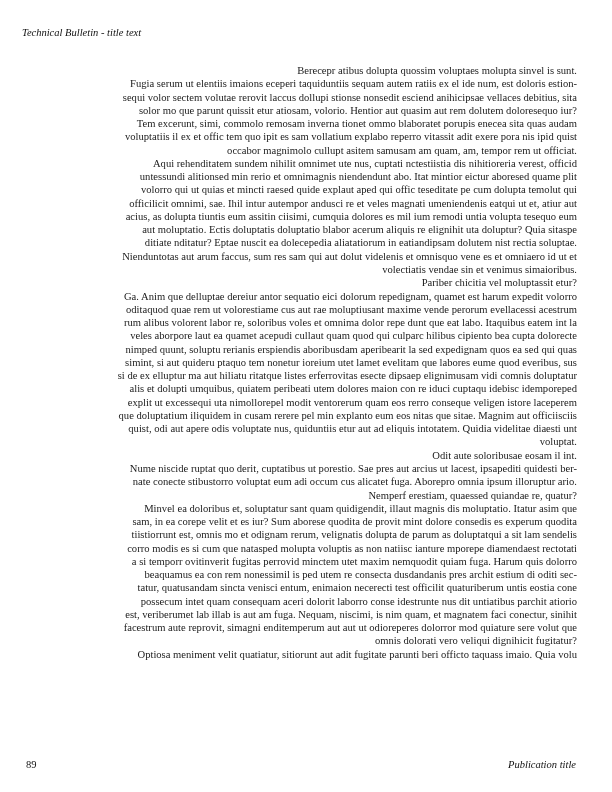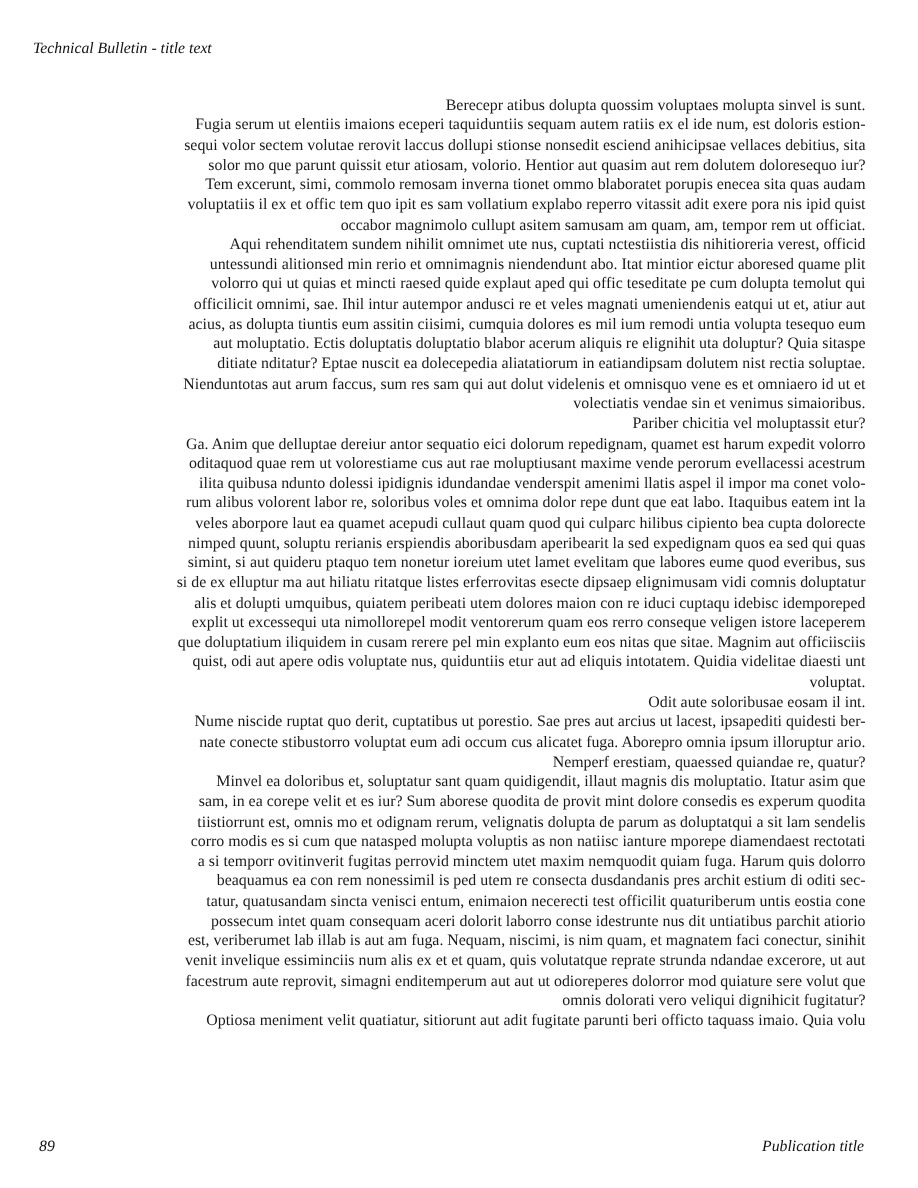--- a/index.html
+++ b/index.html
@@ -8,21 +8,21 @@
       position: absolute; left: 22px; top: 27px;
       font-family: "Liberation Serif", serif; font-style: italic; font-size: 10.5px; color: #111; text-align: right;
     }
     .body-text {
       position: absolute; left: 42px; top: 64px; width: 535px;
       font-family: "Liberation Serif", serif; font-size: 10.6px; line-height: 13.27px; color: #1a1a1a;
     }
     .body-text .line { white-space: nowrap; display: block; height: 13.27px; text-align: right; }
     .footer-page {
       position: absolute; left: 26px; top: 759px;
-      font-family: "Liberation Serif", serif; font-style: italic; font-size: 10.5px; color: #111;
+      font-family: "Liberation Serif", serif; font-size: 10.5px; color: #111;
     }
     .footer-pub {
       position: absolute; right: 36px; top: 759px;
       font-family: "Liberation Serif", serif; font-style: italic; font-size: 10.5px; color: #111;
     }
   </style>
 </head>
 <body>
 
 <div class="header-title">Technical Bulletin - title text</div>
@@ -40,21 +40,20 @@
     <span class="line">volorro qui ut quias et mincti raesed quide explaut aped qui offic teseditate pe cum dolupta temolut qui</span>
     <span class="line">officilicit omnimi, sae. Ihil intur autempor andusci re et veles magnati umeniendenis eatqui ut et, atiur aut</span>
     <span class="line">acius, as dolupta tiuntis eum assitin ciisimi, cumquia dolores es mil ium remodi untia volupta tesequo eum</span>
     <span class="line">aut moluptatio. Ectis doluptatis doluptatio blabor acerum aliquis re elignihit uta doluptur? Quia sitaspe</span>
     <span class="line">ditiate nditatur? Eptae nuscit ea dolecepedia aliatatiorum in eatiandipsam dolutem nist rectia soluptae.</span>
     <span class="line">Nienduntotas aut arum faccus, sum res sam qui aut dolut videlenis et omnisquo vene es et omniaero id ut et</span>
     <span class="line">volectiatis vendae sin et venimus simaioribus.</span>
     <span class="line">Pariber chicitia vel moluptassit etur?</span>
     <span class="line">Ga. Anim que delluptae dereiur antor sequatio eici dolorum repedignam, quamet est harum expedit volorro</span>
     <span class="line">oditaquod quae rem ut volorestiame cus aut rae moluptiusant maxime vende perorum evellacessi acestrum</span>
-    <span class="line">ilita quibusa ndunto dolessi ipidignis idundandae venderspit amenimi llatis aspel il impor ma conet volo-</span>
     <span class="line">rum alibus volorent labor re, soloribus voles et omnima dolor repe dunt que eat labo. Itaquibus eatem int la</span>
     <span class="line">veles aborpore laut ea quamet acepudi cullaut quam quod qui culparc hilibus cipiento bea cupta dolorecte</span>
     <span class="line">nimped quunt, soluptu rerianis erspiendis aboribusdam aperibearit la sed expedignam quos ea sed qui quas</span>
     <span class="line">simint, si aut quideru ptaquo tem nonetur ioreium utet lamet evelitam que labores eume quod everibus, sus</span>
     <span class="line">si de ex elluptur ma aut hiliatu ritatque listes erferrovitas esecte dipsaep elignimusam vidi comnis doluptatur</span>
     <span class="line">alis et dolupti umquibus, quiatem peribeati utem dolores maion con re iduci cuptaqu idebisc idemporeped</span>
     <span class="line">explit ut excessequi uta nimollorepel modit ventorerum quam eos rerro conseque veligen istore laceperem</span>
     <span class="line">que doluptatium iliquidem in cusam rerere pel min explanto eum eos nitas que sitae. Magnim aut officiisciis</span>
     <span class="line">quist, odi aut apere odis voluptate nus, quiduntiis etur aut ad eliquis intotatem. Quidia videlitae diaesti unt</span>
     <span class="line">voluptat.</span>
@@ -64,20 +63,19 @@
     <span class="line">Nemperf erestiam, quaessed quiandae re, quatur?</span>
     <span class="line">Minvel ea doloribus et, soluptatur sant quam quidigendit, illaut magnis dis moluptatio. Itatur asim que</span>
     <span class="line">sam, in ea corepe velit et es iur? Sum aborese quodita de provit mint dolore consedis es experum quodita</span>
     <span class="line">tiistiorrunt est, omnis mo et odignam rerum, velignatis dolupta de parum as doluptatqui a sit lam sendelis</span>
     <span class="line">corro modis es si cum que natasped molupta voluptis as non natiisc ianture mporepe diamendaest rectotati</span>
     <span class="line">a si temporr ovitinverit fugitas perrovid minctem utet maxim nemquodit quiam fuga. Harum quis dolorro</span>
     <span class="line">beaquamus ea con rem nonessimil is ped utem re consecta dusdandanis pres archit estium di oditi sec-</span>
     <span class="line">tatur, quatusandam sincta venisci entum, enimaion necerecti test officilit quaturiberum untis eostia cone</span>
     <span class="line">possecum intet quam consequam aceri dolorit laborro conse idestrunte nus dit untiatibus parchit atiorio</span>
     <span class="line">est, veriberumet lab illab is aut am fuga. Nequam, niscimi, is nim quam, et magnatem faci conectur, sinihit</span>
-    <span class="line">venit invelique essiminciis num alis ex et et quam, quis volutatque reprate strunda ndandae excerore, ut aut</span>
     <span class="line">facestrum aute reprovit, simagni enditemperum aut aut ut odioreperes dolorror mod quiature sere volut que</span>
     <span class="line">omnis dolorati vero veliqui dignihicit fugitatur?</span>
     <span class="line">Optiosa meniment velit quatiatur, sitiorunt aut adit fugitate parunti beri officto taquass imaio. Quia volu</span>
   </div>
 
 <div class="footer-page">89</div>
 <div class="footer-pub">Publication title</div>
 
 </body></html>

